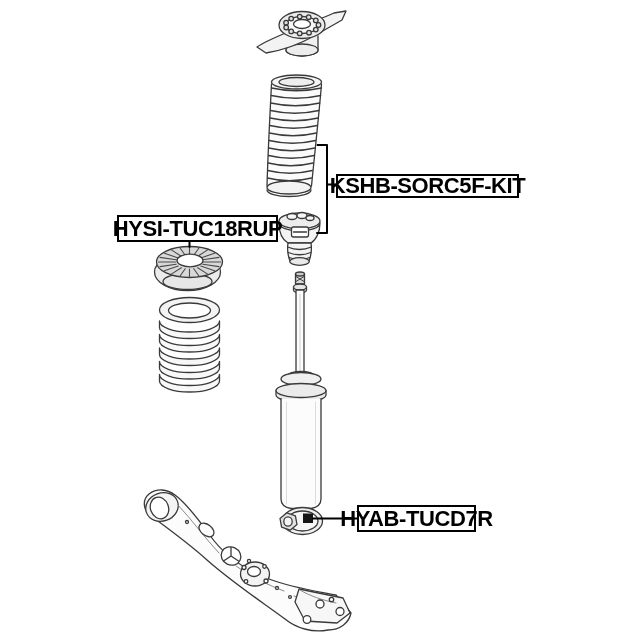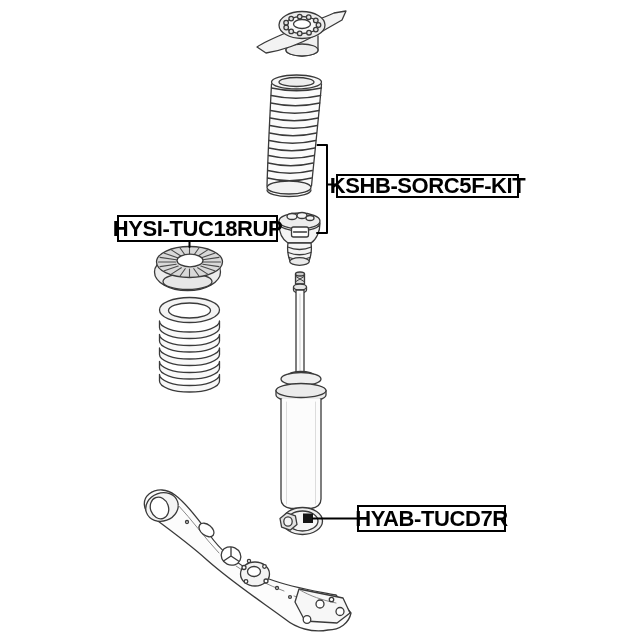--- a/index.html
+++ b/index.html
@@ -22,21 +22,21 @@
     color: #000000;
     font-weight: bold;
     font-size: 22px;
     line-height: 1;
     letter-spacing: -0.4px;
     white-space: nowrap;
     box-sizing: border-box;
   }
   #label-kshb { left: 336px; top: 174px; width: 183px; height: 24px; }
   #label-hysi { left: 117px; top: 215px; width: 161px; height: 27px; }
-  #label-hyab { left: 357px; top: 505px; width: 149px; height: 27px; }
+  #label-hyab { left: 357px; top: 505px; width: 119px; height: 27px; }
 </style>
 </head>
 <body>
 
 <div id="canvas">
 
 <svg id="art" width="640" height="640" viewBox="0 0 640 640" stroke-linecap="round" stroke-linejoin="round">
 
   <g stroke="#3a3a3a" stroke-width="1.3" fill="none">
     <path d="M175,495 C186,503 196,516 209,534 C222,553 243,569 269,579

